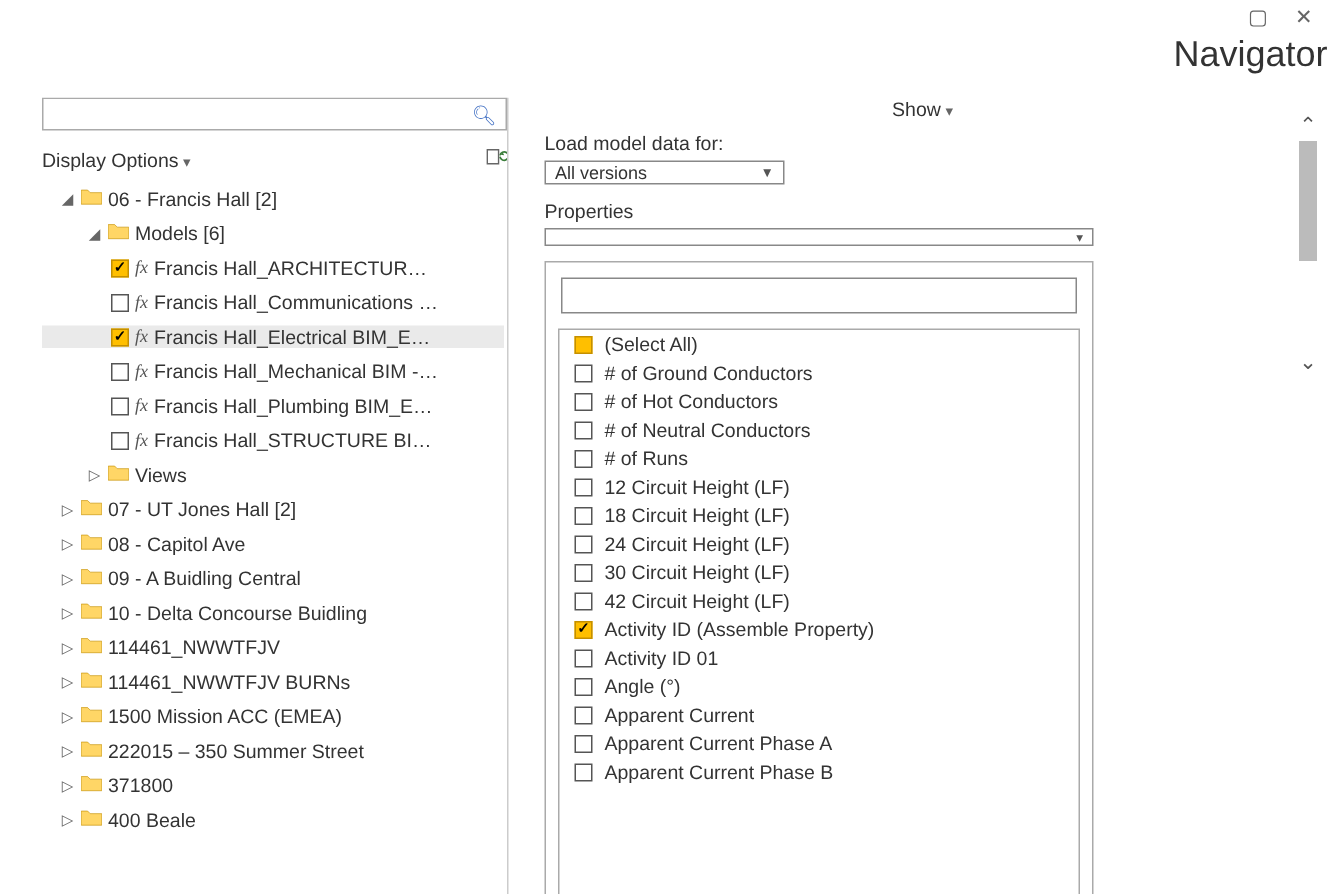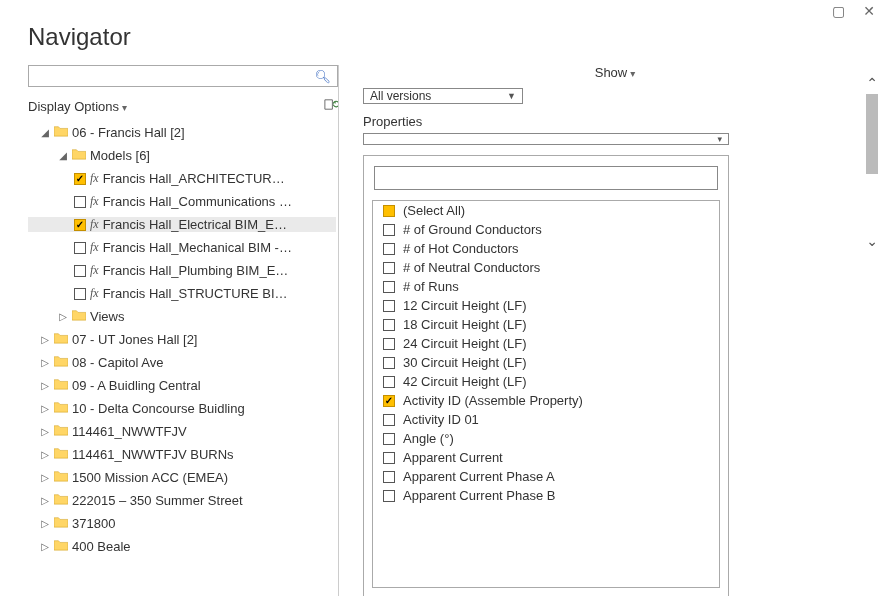--- a/index.html
+++ b/index.html
@@ -1,20 +1,20 @@
 <!DOCTYPE html>
 <html><head>
 <meta charset="utf-8">
 <style>
 * { box-sizing: border-box; margin: 0; padding: 0; }
 body { font-family: "Segoe UI", Tahoma, sans-serif; font-size: 13px; color: #333; background: #fff; width: 885px; height: 596px; overflow: hidden; }
 .window { width: 885px; height: 596px; position: relative; display: flex; flex-direction: column; }
 .titlebar { display: flex; justify-content: flex-end; padding: 3px 10px 0 0; gap: 18px; color: #666; font-size: 14px; }
 .titlebar span { cursor: pointer; }
-.header { padding: 4px 0 14px 28px; font-size: 24px; font-weight: 300; color: #333; }
+.header { padding: 4px 0 14px 28px; font-size: 24px; font-weight: 300; color: #333; text-align: right; }
 .body { display: flex; flex: 1; overflow: hidden; }
 .left-pane { width: 338px; padding: 0 0 0 28px; display: flex; flex-direction: column; }
 .search-row { display: flex; align-items: center; gap: 6px; }
 .search-box { flex: 1; border: 1px solid #aaa; height: 22px; display: flex; align-items: center; padding: 0 6px; }
 .search-box input { border: none; outline: none; flex: 1; font-size: 12px; }
 .search-icon { color: #4472c4; font-size: 13px; }
 .options-row { display: flex; justify-content: space-between; align-items: center; padding: 10px 0 6px 0; font-size: 13px; color: #333; }
 .options-row .label { cursor: pointer; }
 .caret-down::after { content: "▾"; font-size: 10px; margin-left: 3px; color: #666; }
 .refresh-icon svg { width: 15px; height: 15px; }
@@ -252,20 +252,21 @@
               </li>
             </ul>
         </div>
       </div>
     </div>
     <div class="divider"></div>
     <div class="right-pane">
       <div class="show-row">
         <span class="caret-down">Show</span>
       </div>
+      <div class="field-label">Load model data for:</div>
       <div class="dropdown dd-small">
         <span>All versions</span>
         <span class="dd-caret">▼</span>
       </div>
       <div class="field-label">Properties</div>
       <div class="dropdown dd-full">
         <span></span>
         <span class="dd-caret">▾</span>
       </div>
       <div class="props-box">

